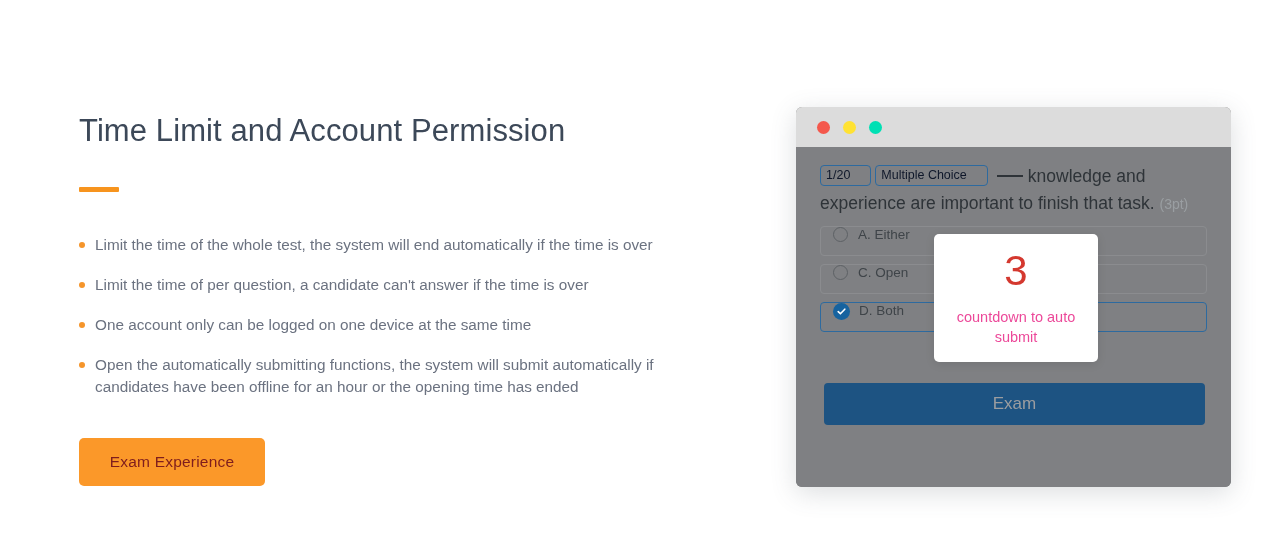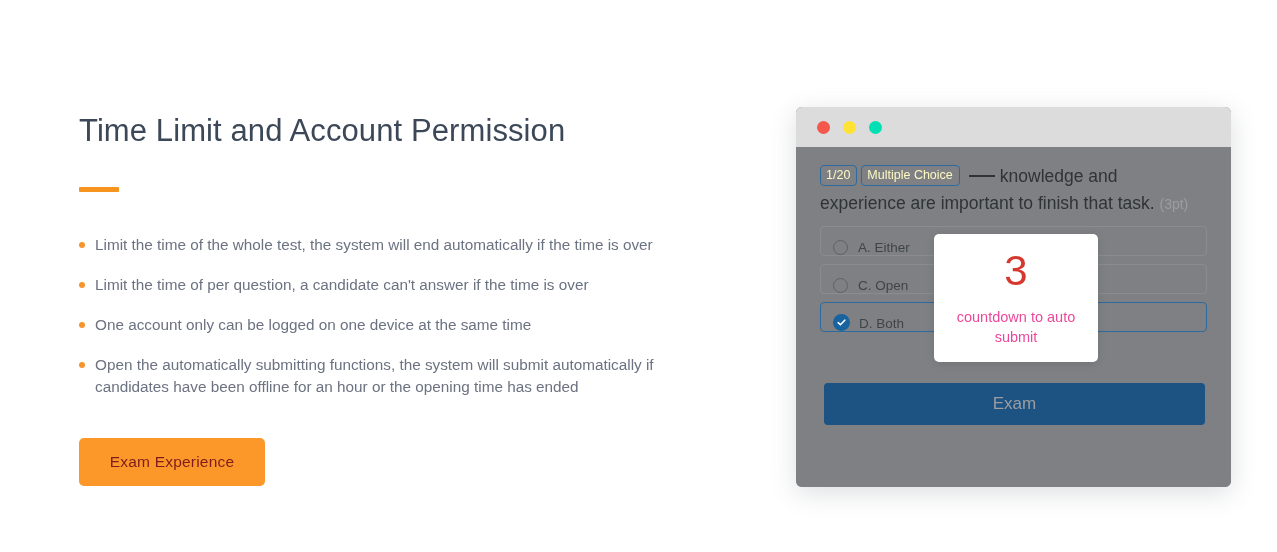--- a/index.html
+++ b/index.html
@@ -121,25 +121,25 @@
   .question-head {
     font-size: 17.5px;
     line-height: 27px;
     color: #2e3338;
     margin-bottom: 8px;
   }
 
   .badge {
     display: inline-block;
     border: 1px solid #2d6a9f;
-    color: #fef9c3;
+    color: #0f172a;
     border-radius: 4px;
     font-size: 12.5px;
     line-height: 14px;
-    padding: 2px 6px 3px 5px;
+    padding: 2px 20px 3px 5px;
     vertical-align: 3px;
     white-space: nowrap;
   }
 
   .badge-type { margin-left: 4px; }
 
   .blank-dash {
     display: inline-block;
     width: 26px;
     border-bottom: 2px solid #2e3338;
@@ -150,21 +150,21 @@
   .points { color: #9a9ea2; font-size: 14px; }
 
   .options { margin-top: 6px; }
 
   .option-row {
     height: 30px;
     border: 1px solid #8b8c8f;
     border-radius: 4px;
     margin-bottom: 8px;
     display: flex;
-    align-items: flex-end;
+    align-items: flex-start;
     padding-left: 12px;
     font-size: 13.5px;
     color: #3f4449;
     background: transparent;
     cursor: pointer;
   }
 
   .option-row.selected {
     border: 1px solid #2d6a9f;
   }

